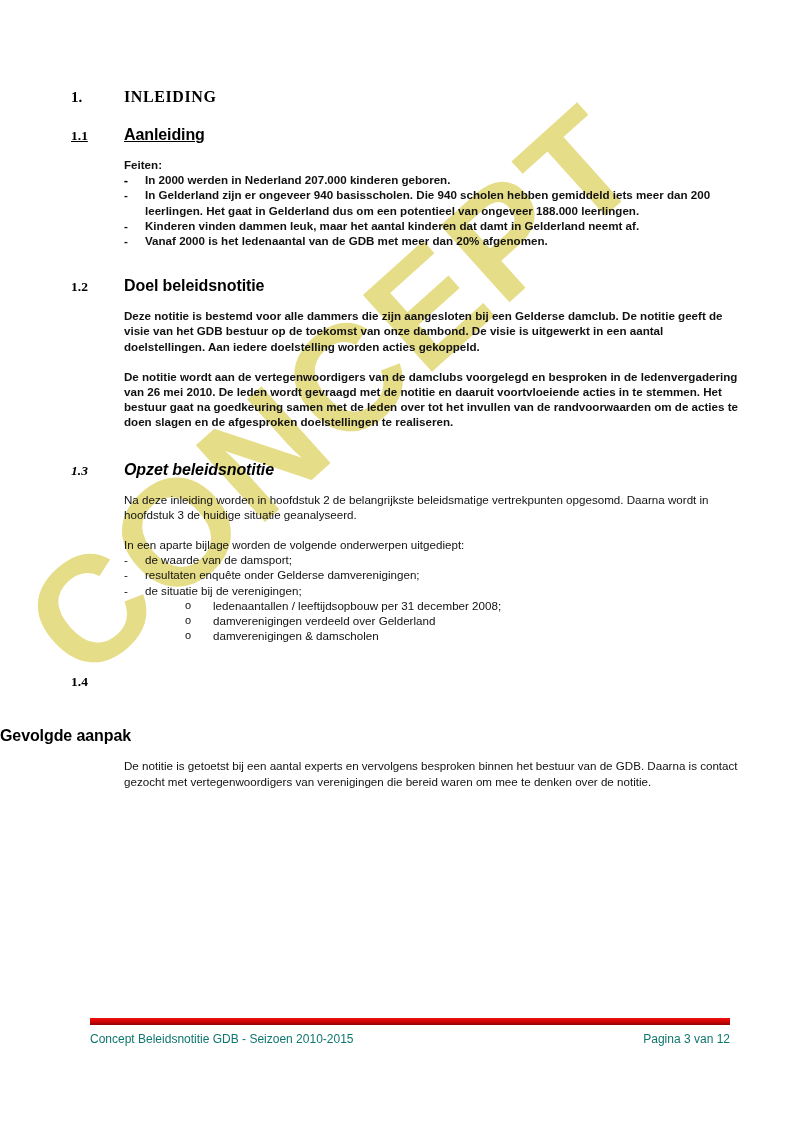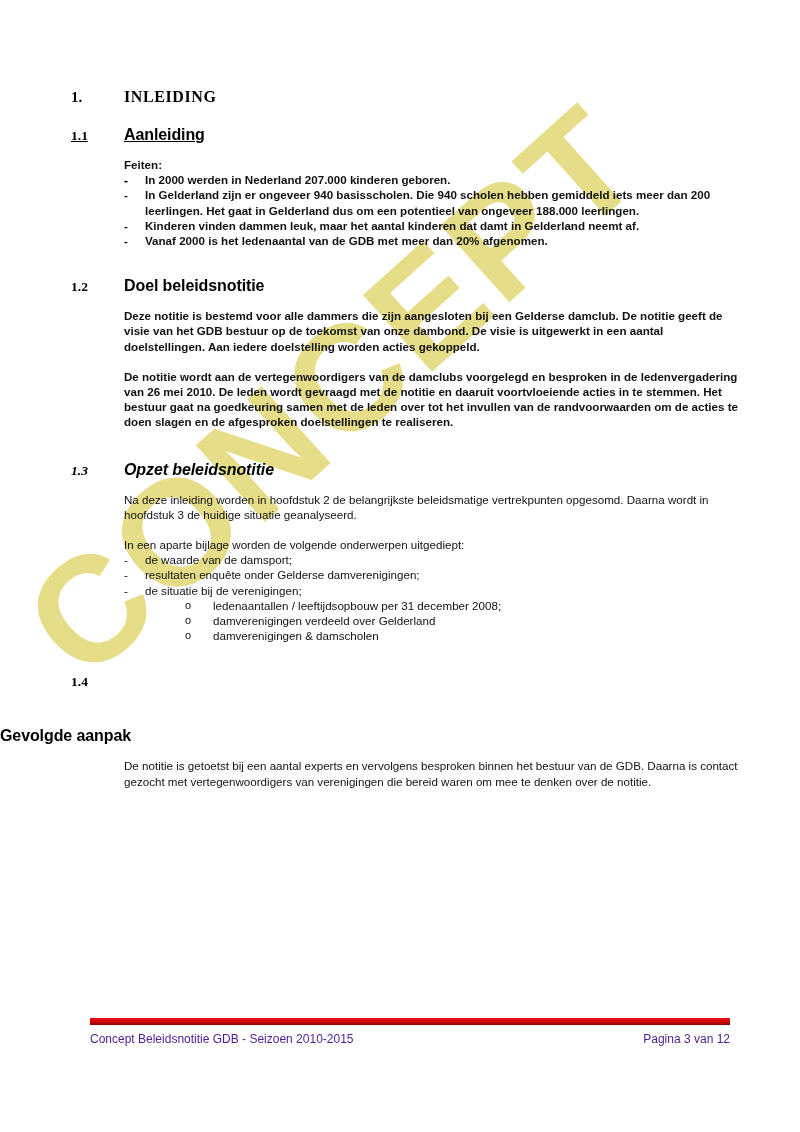--- a/index.html
+++ b/index.html
@@ -160,21 +160,21 @@
   }
   .footer-row {
     margin-left: 90px;
     width: 640px;
     display: flex;
     justify-content: space-between;
     align-items: baseline;
     margin-top: 7px;
     font-family: "Liberation Sans", sans-serif;
     font-size: 12px;
-    color: #4c1d95;
+    color: #0f766e;
   }
 </style>
 </head>
 <body>
 
 <div class="page">
 
   <div class="watermark">
     <div class="watermark-text">CONCEPT</div>
   </div>

